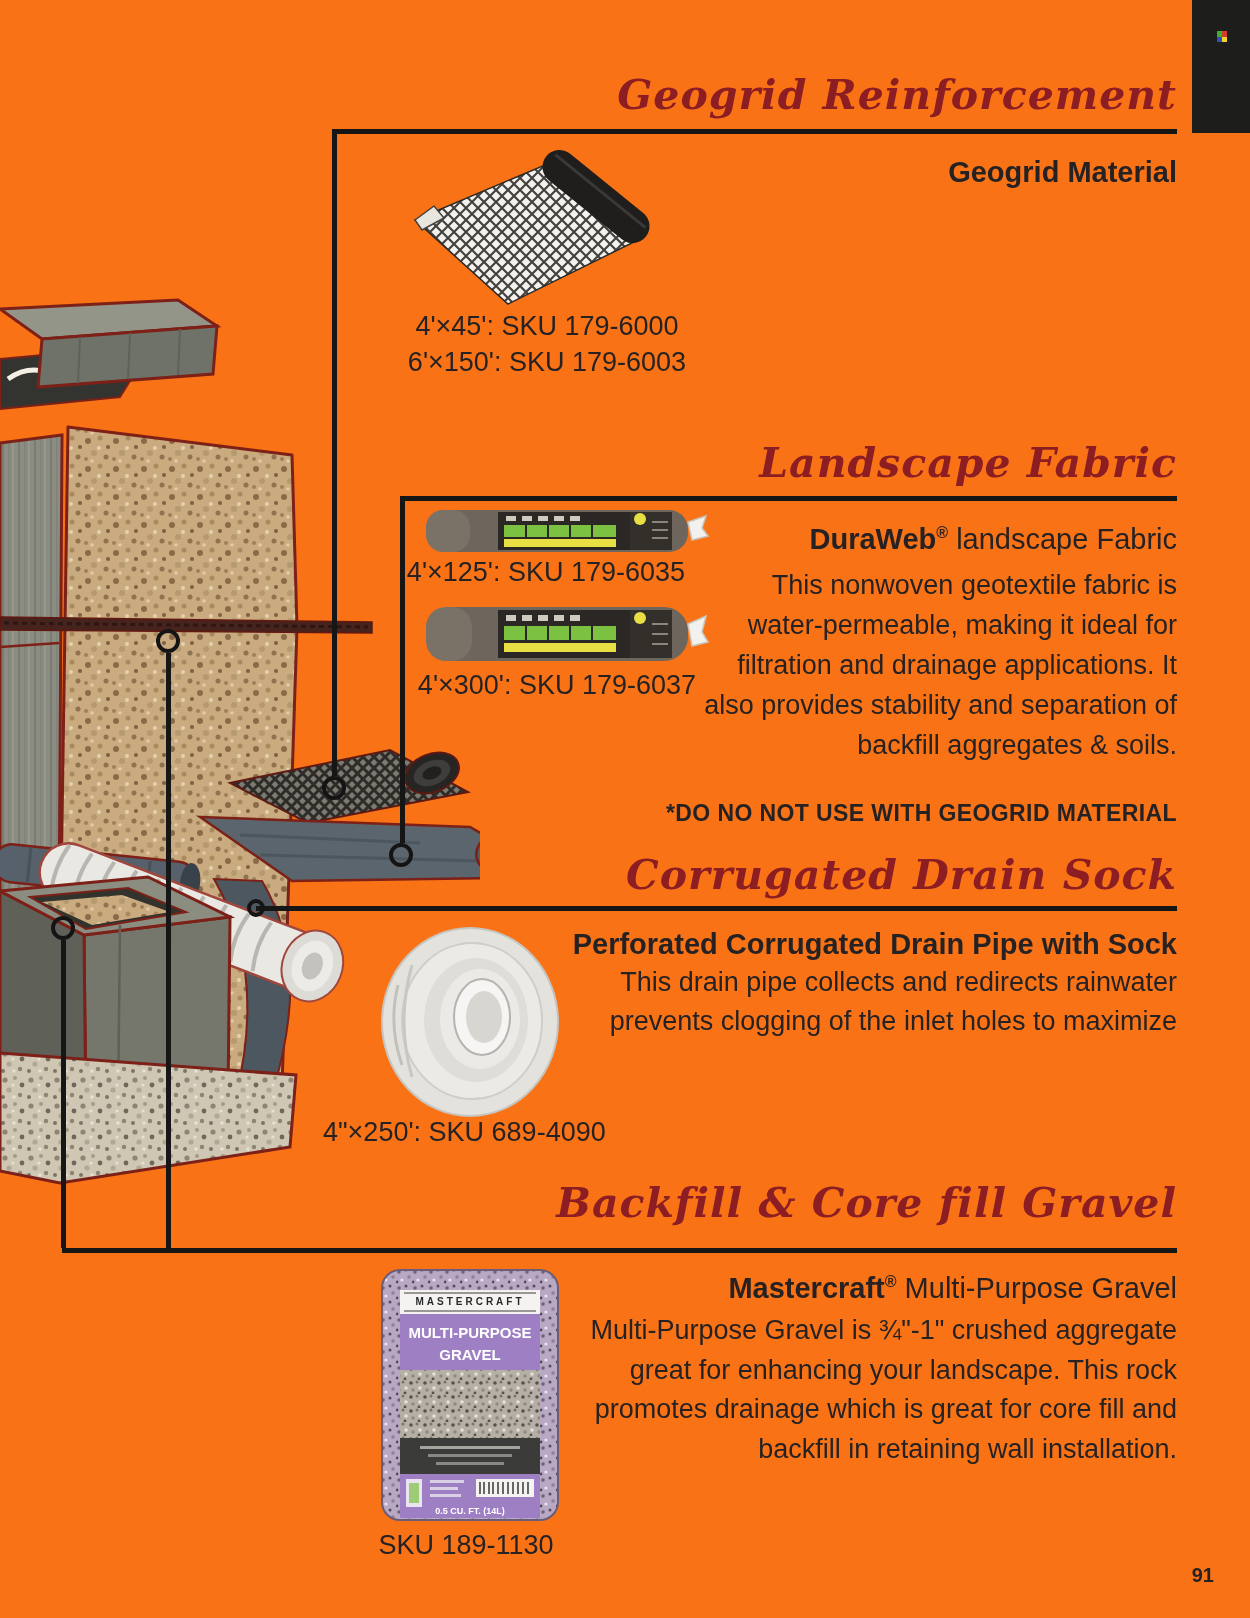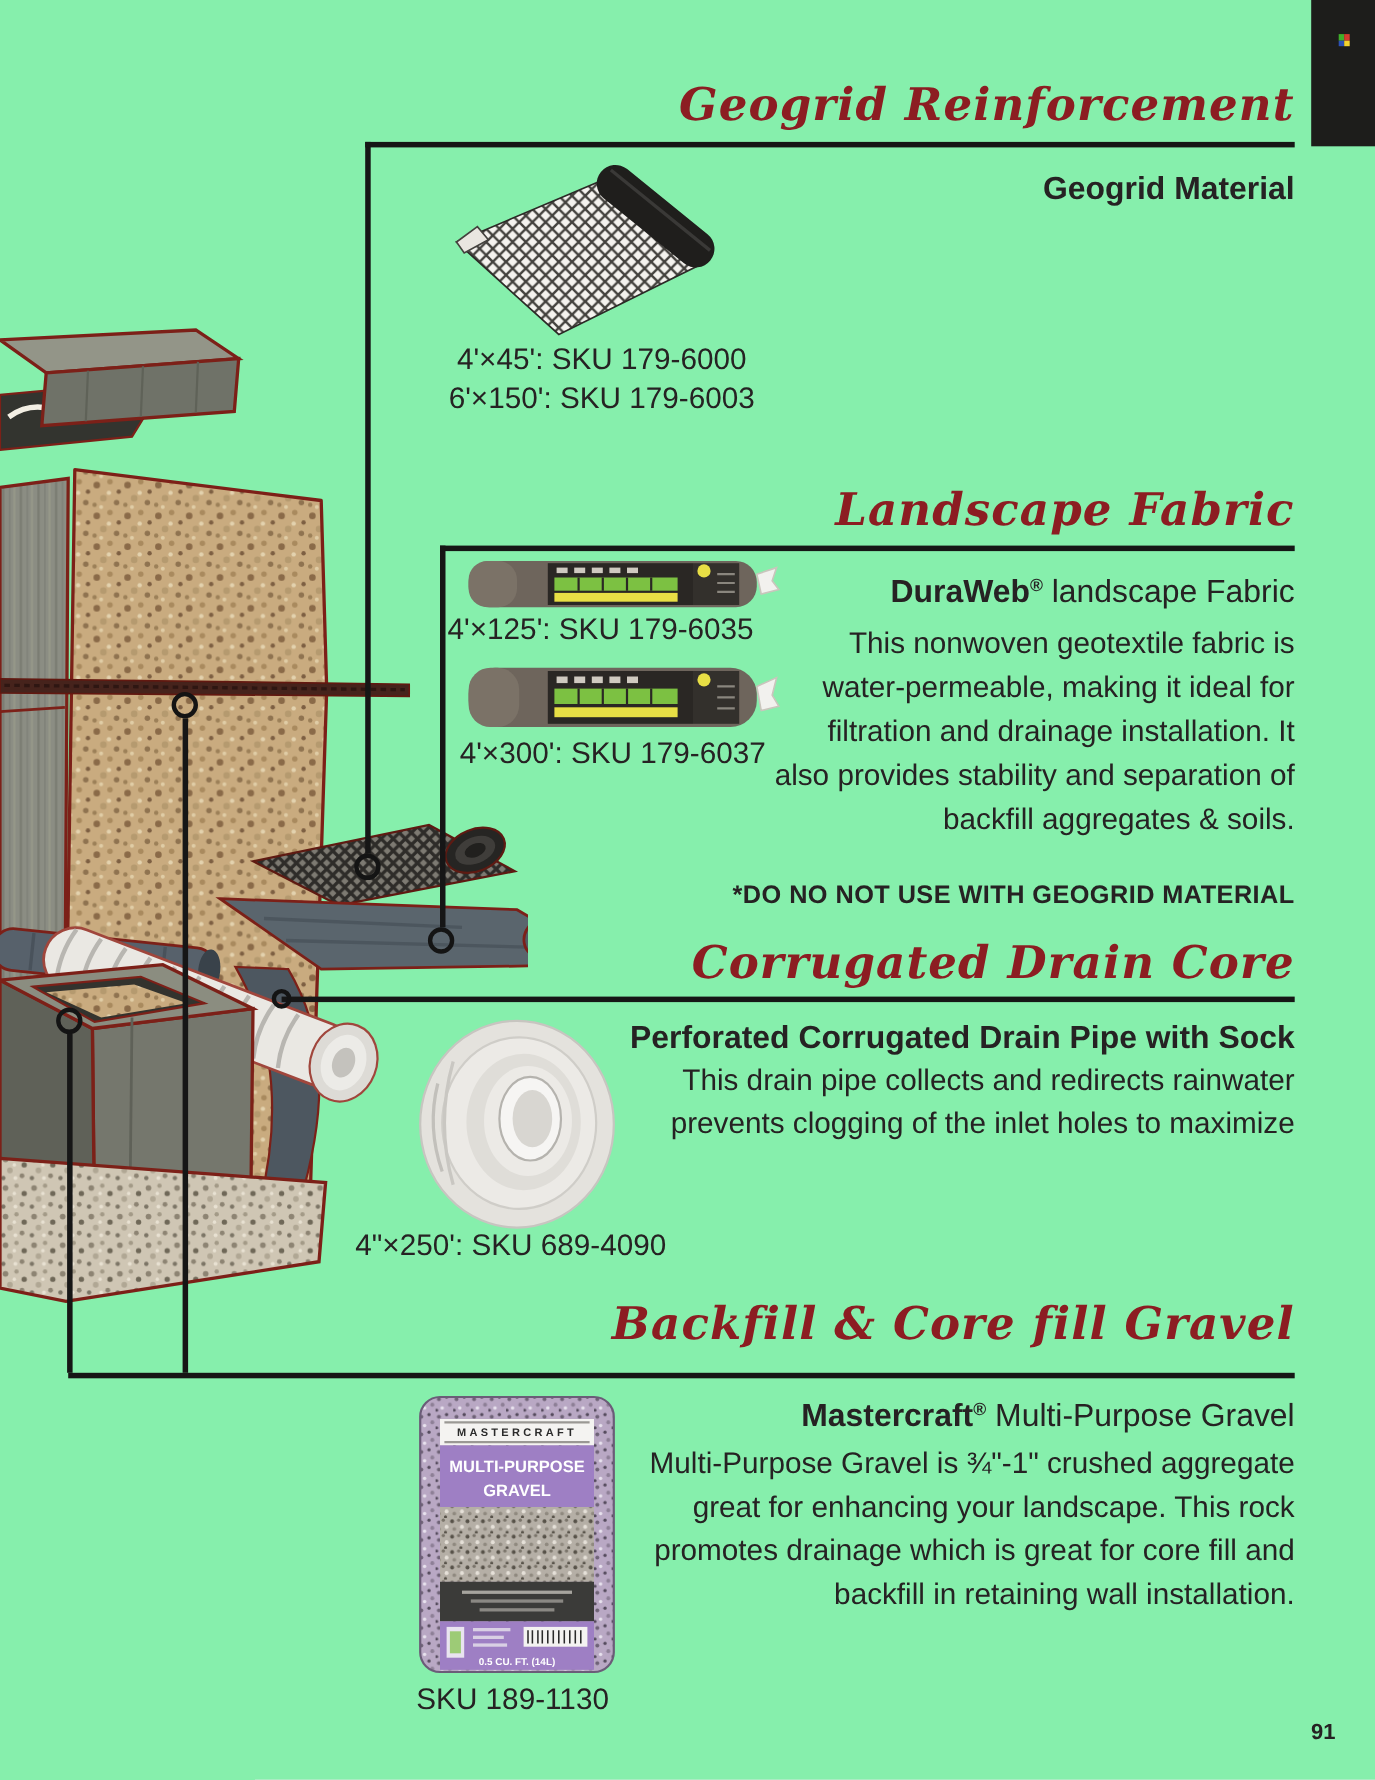--- a/index.html
+++ b/index.html
@@ -1,16 +1,16 @@
 <!DOCTYPE html>
 <html><head>
 <meta charset="utf-8">
 <style>
   html,body{margin:0;padding:0;background:#e8e8e8;}
-  #page{position:relative;width:1250px;height:1618px;background:#86efac;overflow:hidden;
+  #page{position:relative;width:1250px;height:1618px;background:#f97316;overflow:hidden;
         font-family:"Liberation Sans",sans-serif;color:#262223;margin:0 auto;}
   .abs{position:absolute;}
   
   .script-head{font-family:"DejaVu Serif",serif;font-style:italic;font-weight:bold;
                font-size:41px;line-height:46px;color:#8c1d22;white-space:nowrap;
                letter-spacing:1px;text-align:right;z-index:6;}
   
   .rule{background:#161616;z-index:4;}
   .vline{background:#161616;z-index:4;}
   .callout-circle{border:4px solid #141414;border-radius:50%;background:transparent;z-index:5;box-sizing:border-box;}
@@ -186,21 +186,21 @@
   </div>
 
   <div class="abs script-head" style="right:73px;top:440px;">Landscape Fabric</div>
   <div class="abs rule" style="left:400px;top:496px;width:777px;height:5px;"></div>
   <div class="abs subhead" style="right:73px;top:517px;">
     <span>DuraWeb</span><sup>®</sup><span class="light"> landscape Fabric</span>
   </div>
   <div class="abs body-block" style="right:73px;top:565px;">
     <div>This nonwoven geotextile fabric is</div>
     <div>water-permeable, making it ideal for</div>
-    <div>filtration and drainage installation. It</div>
+    <div>filtration and drainage applications. It</div>
     <div>also provides stability and separation of</div>
     <div>backfill aggregates &amp; soils.</div>
   </div>
   <div class="abs note" style="right:73px;top:766px;">*DO NO NOT USE WITH GEOGRID MATERIAL</div>
 
   <svg class="abs" style="left:420px;top:506px;z-index:2;" width="290" height="50" viewBox="0 0 290 50">
     <rect x="6" y="4" width="262" height="42" rx="19" fill="#6e655c"></rect>
     <rect x="6" y="4" width="44" height="42" rx="17" fill="#7b7267"></rect>
     <rect x="78" y="6" width="132" height="38" fill="#2a2724"></rect>
     <rect x="86" y="10" width="10" height="5" fill="#cfcac0"></rect>
@@ -239,21 +239,21 @@
     <rect x="84" y="41" width="112" height="9" fill="#e8df45"></rect>
     <rect x="210" y="8" width="42" height="48" fill="#33302c"></rect>
     <circle cx="220" cy="16" r="6" fill="#e8df45"></circle>
     <line x1="232" y1="22" x2="248" y2="22" stroke="#8a867e" stroke-width="2"></line>
     <line x1="232" y1="32" x2="248" y2="32" stroke="#8a867e" stroke-width="2"></line>
     <line x1="232" y1="42" x2="248" y2="42" stroke="#8a867e" stroke-width="2"></line>
     <polygon points="268,22 286,14 282,30 288,40 272,44" fill="#f2f1ee" stroke="#c9c5bc" stroke-width="1.5"></polygon>
   </svg>
   <div class="abs sku" style="left:417px;top:667px;width:280px;">4'×300': SKU 179-6037</div>
 
-  <div class="abs script-head" style="right:73px;top:852px;">Corrugated Drain Core</div>
+  <div class="abs script-head" style="right:73px;top:852px;">Corrugated Drain Sock</div>
   <div class="abs rule" style="left:256px;top:906px;width:921px;height:5px;"></div>
   <div class="abs subhead" style="right:73px;top:928px;">Perforated Corrugated Drain Pipe with Sock</div>
   <div class="abs body-block" style="right:73px;top:963px;line-height:39px;">
     <div>This drain pipe collects and redirects rainwater</div>
     <div>prevents clogging of the inlet holes to maximize</div>
   </div>
 
   <svg class="abs" style="left:378px;top:925px;z-index:2;" width="185" height="195" viewBox="0 0 185 195">
     <ellipse cx="92" cy="97" rx="88" ry="94" fill="#e4e2dd" stroke="#c7c5c0" stroke-width="2"></ellipse>
     <ellipse cx="94" cy="96" rx="70" ry="78" fill="#eceae6" stroke="#cfcdc8" stroke-width="2"></ellipse>

